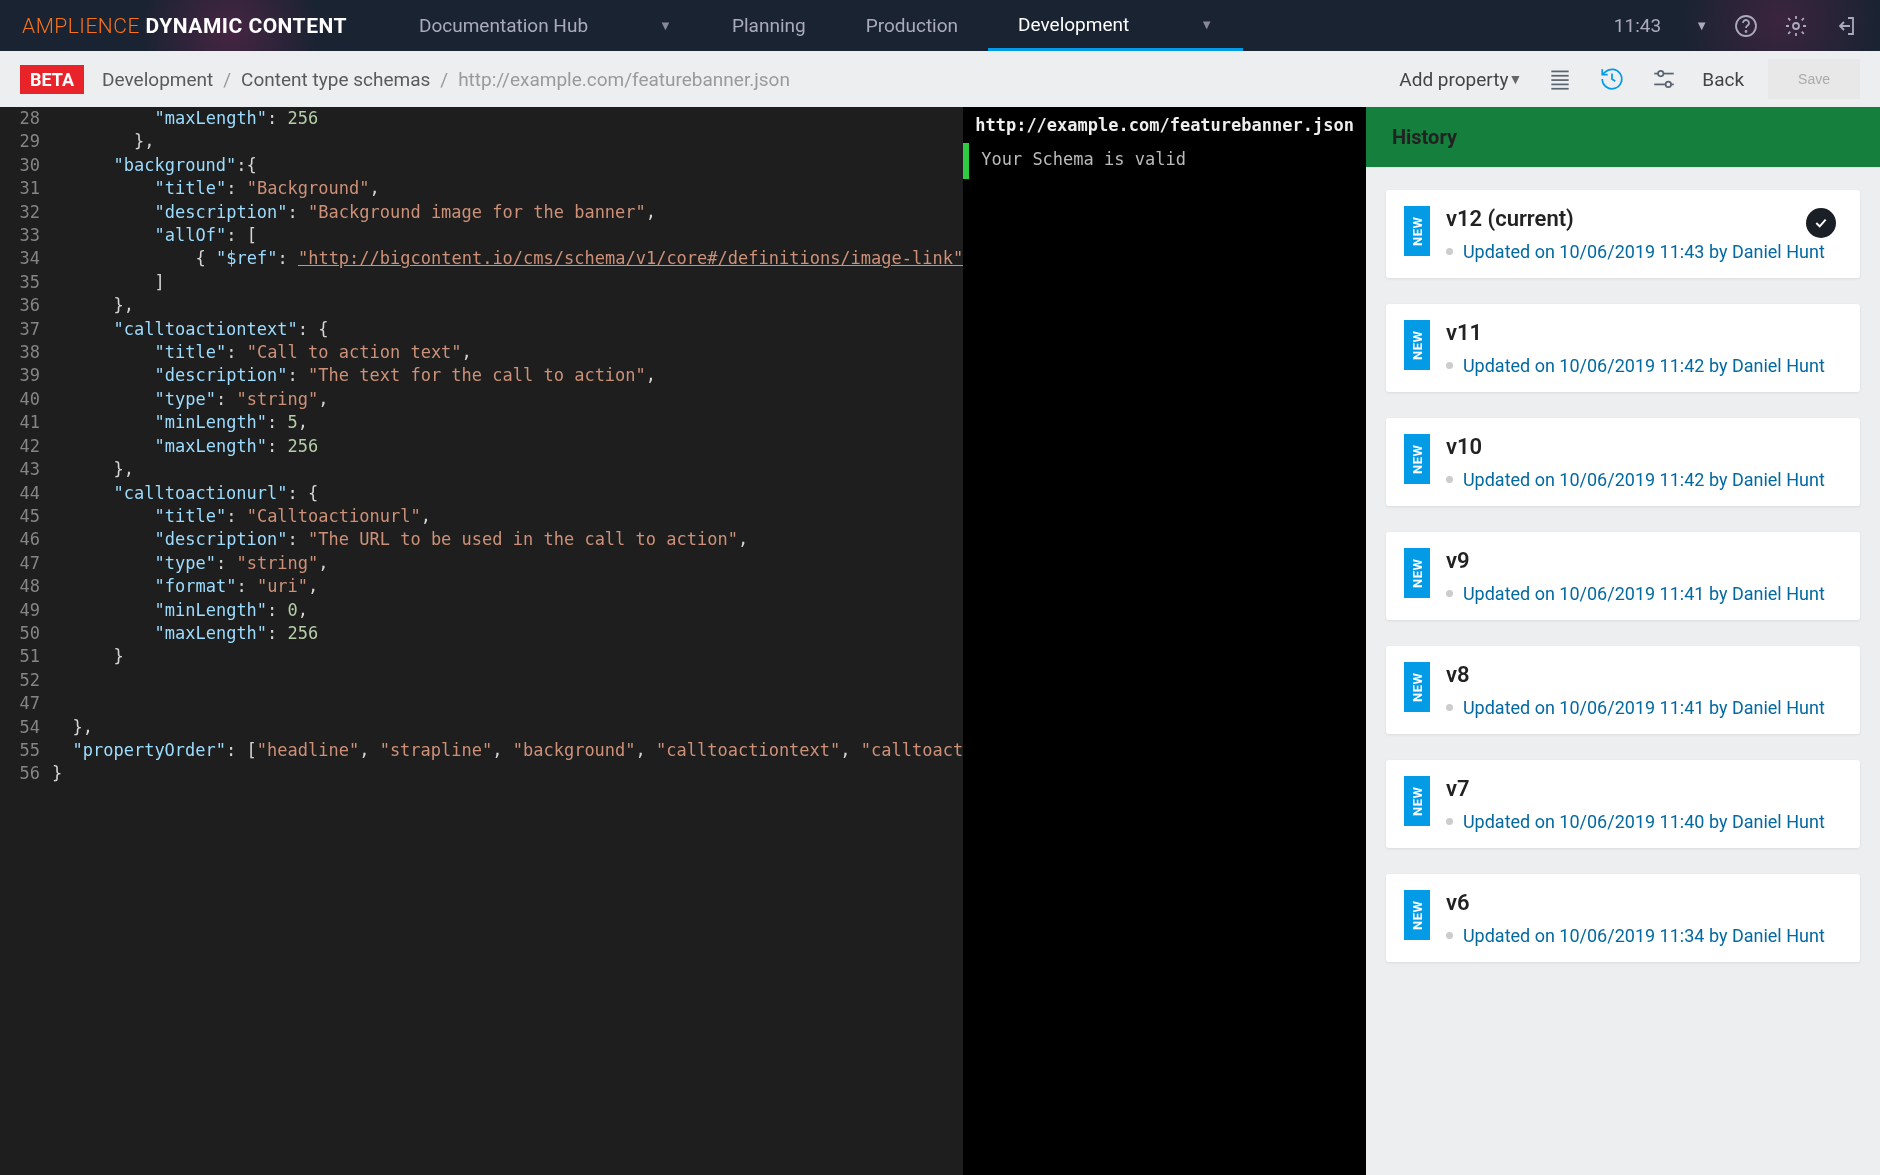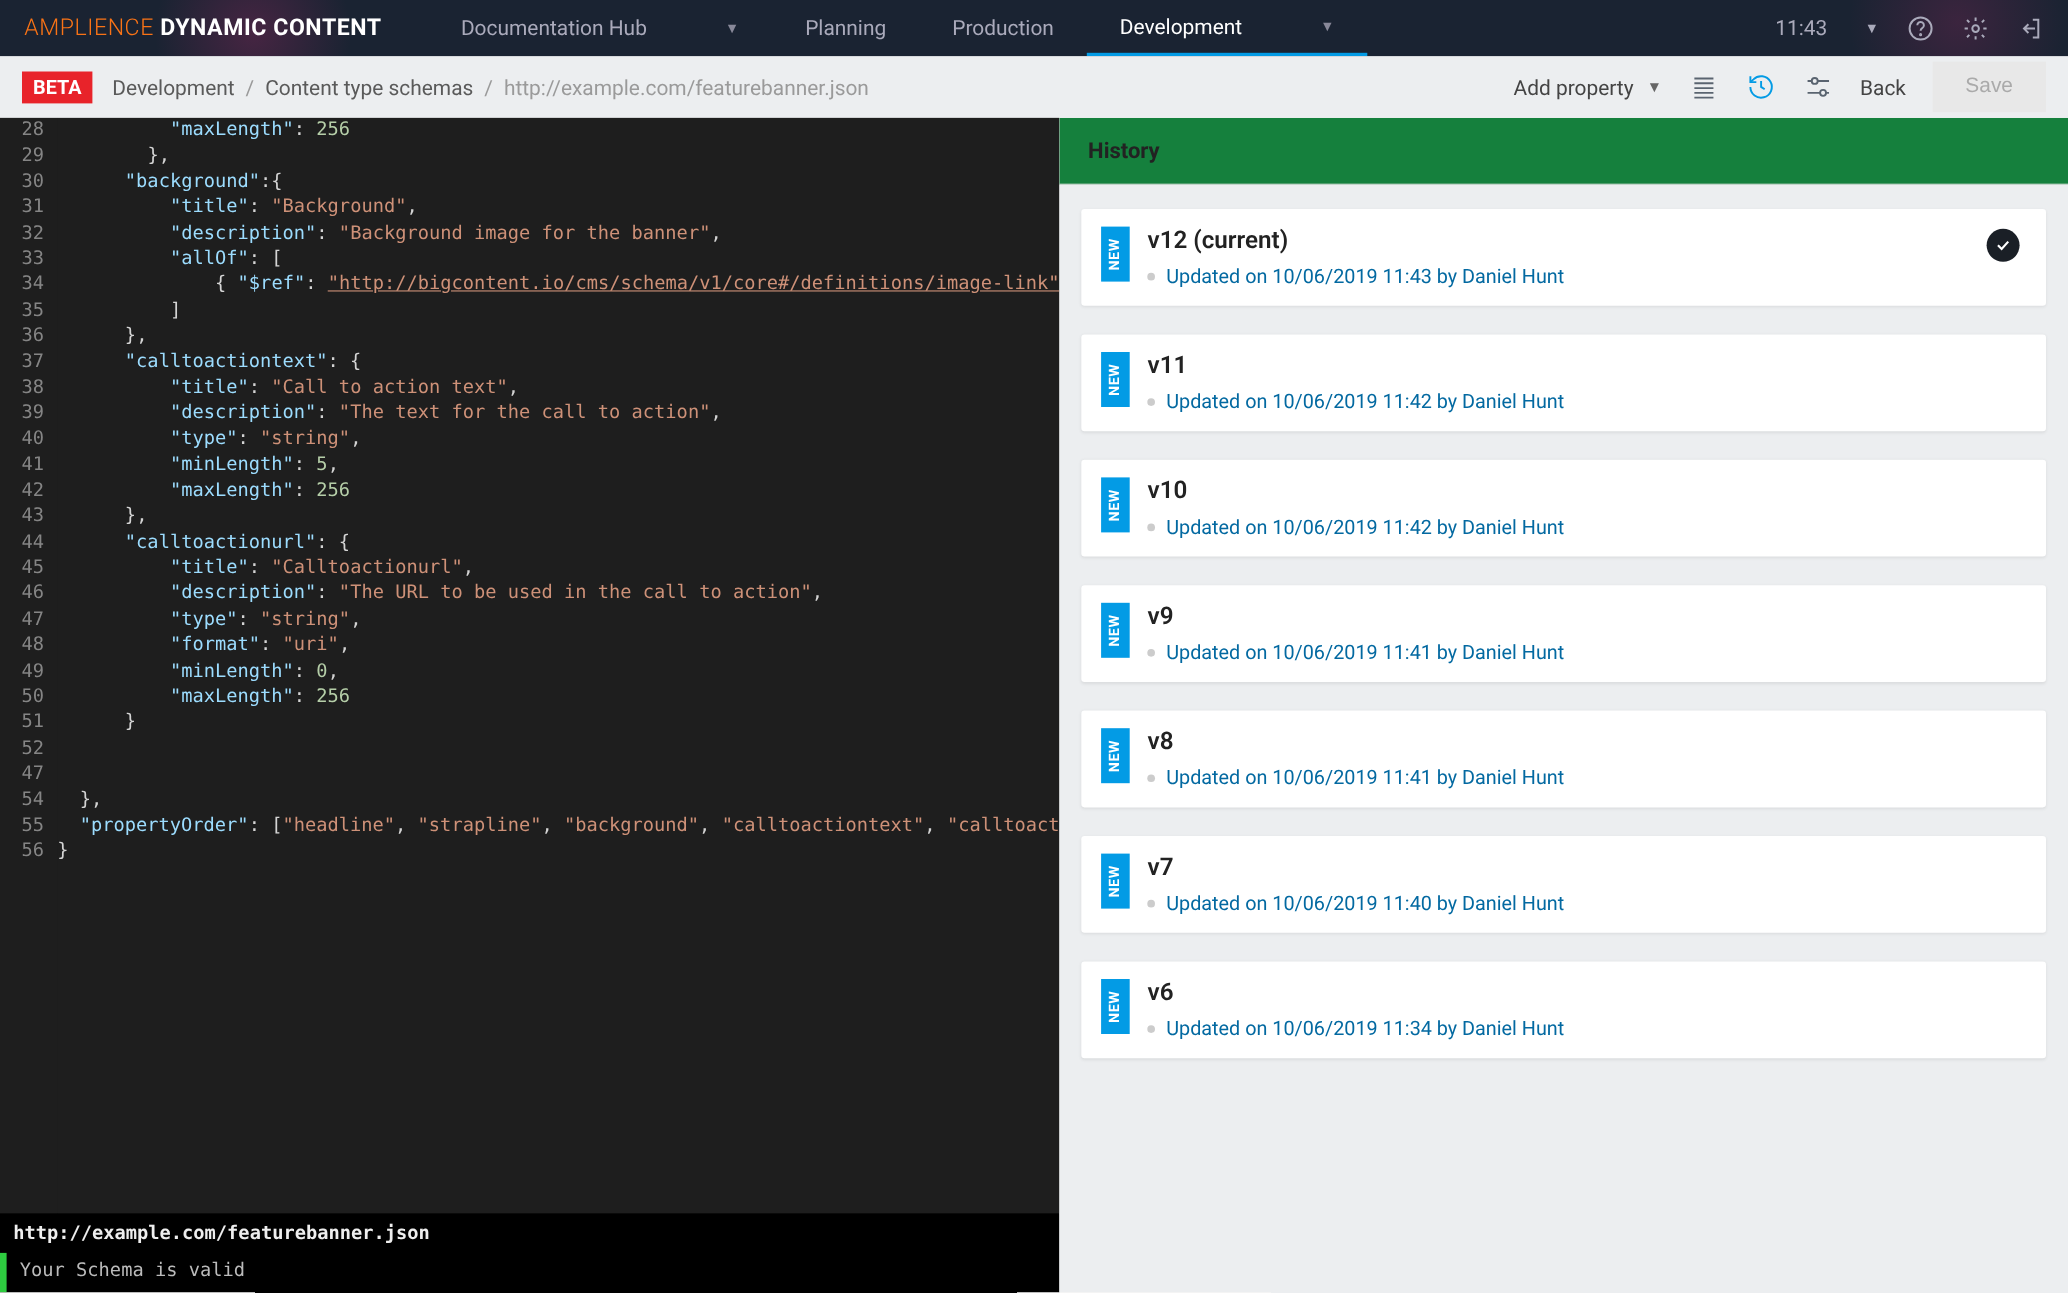--- a/index.html
+++ b/index.html
@@ -54,31 +54,31 @@
   color: #666;
 }
 .beta-badge {
   background: #e8232a; color: #ffffff; font-weight: 700;
   padding: 4px 10px; font-size: 18px; margin-right: 18px;
 }
 .crumb { color: #5a5a5a; }
 .crumb.dim { color: #9a9a9a; }
 .crumb-sep { margin: 0 10px; color: #9a9a9a; }
 .subbar-right { margin-left: auto; display: flex; align-items: center; gap: 24px; }
-.add-prop { display: flex; align-items: center; gap: 12px; color: #444; font-size: 19px; cursor: pointer; }
+.add-prop { display: flex; align-items: center; color: #444; font-size: 19px; cursor: pointer; }
 .add-prop-chev { font-size: 14px; color: #666; }
 .tool-icon { width: 28px; height: 28px; display: flex; align-items: center; justify-content: center; cursor: pointer; }
 .tool-icon svg { width: 26px; height: 26px; stroke: #5a6470; fill: none; stroke-width: 1.6; }
 .tool-icon.active svg { stroke: #039be5; }
 .back-btn { color: #444; font-size: 19px; cursor: pointer; }
-.save-btn { background: #e8e8e8; color: #aaa; padding: 12px 30px; font-size: 19px; border: none; cursor: default; }
+.save-btn { background: #e8e8e8; color: #aaa; padding: 12px 30px; font-size: 14px; border: none; cursor: default; }
 
 
 .main { flex: 1; display: flex; overflow: hidden; }
-.editor-pane { flex: 0 0 940px; display: flex; flex-direction: column; background: #1e1e1e; }
+.editor-pane { flex: 0 0 940px; display: flex; flex-direction: row; background: #1e1e1e; }
 .code-area { flex: 1; display: flex; overflow: hidden; position: relative; }
 .gutter { width: 52px; background: #1e1e1e; color: #858585; font-family: "Menlo", "Consolas", monospace; font-size: 17px; line-height: 23.4px; padding-top: 0; text-align: right; padding-right: 12px; }
 .code { flex: 1; background: #1e1e1e; color: #d4d4d4; font-family: "Menlo", "Consolas", monospace; font-size: 17px; line-height: 23.4px; white-space: pre; overflow: hidden; position: relative; }
 .code-line { position: relative; }
 .tok-key { color: #9cdcfe; }
 .tok-str { color: #ce9178; }
 .tok-num { color: #b5cea8; }
 .tok-punc { color: #d4d4d4; }
 .tok-link { color: #ce9178; text-decoration: underline; }
 

